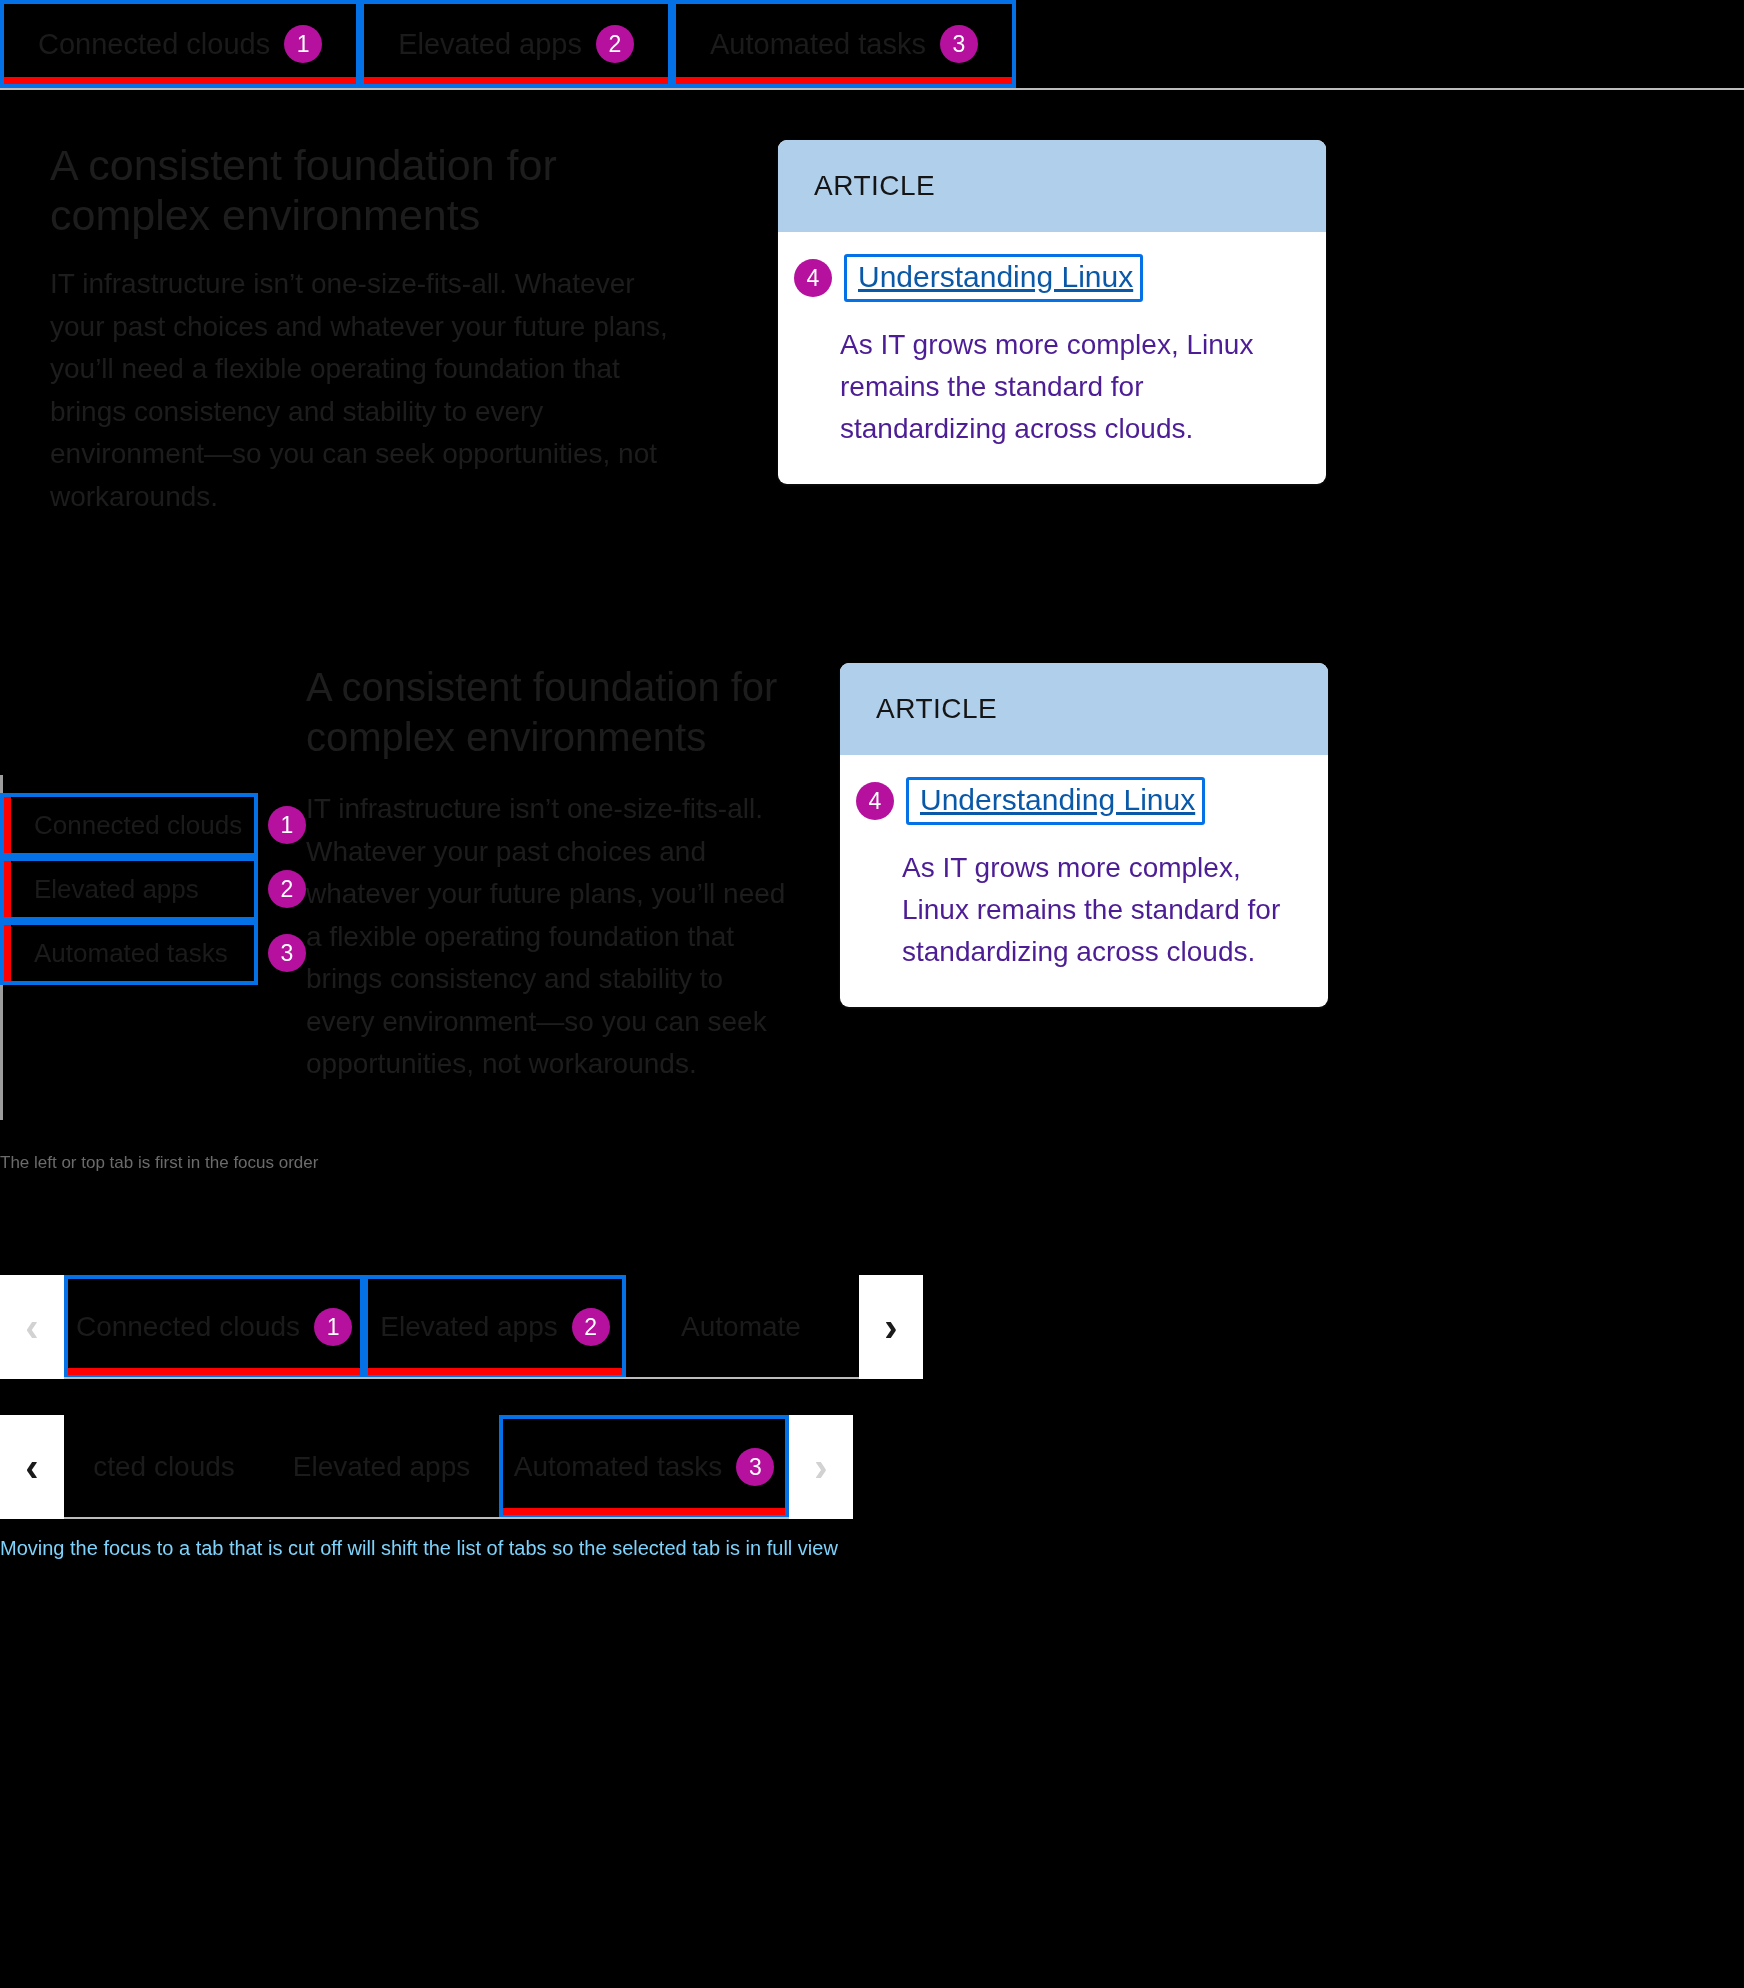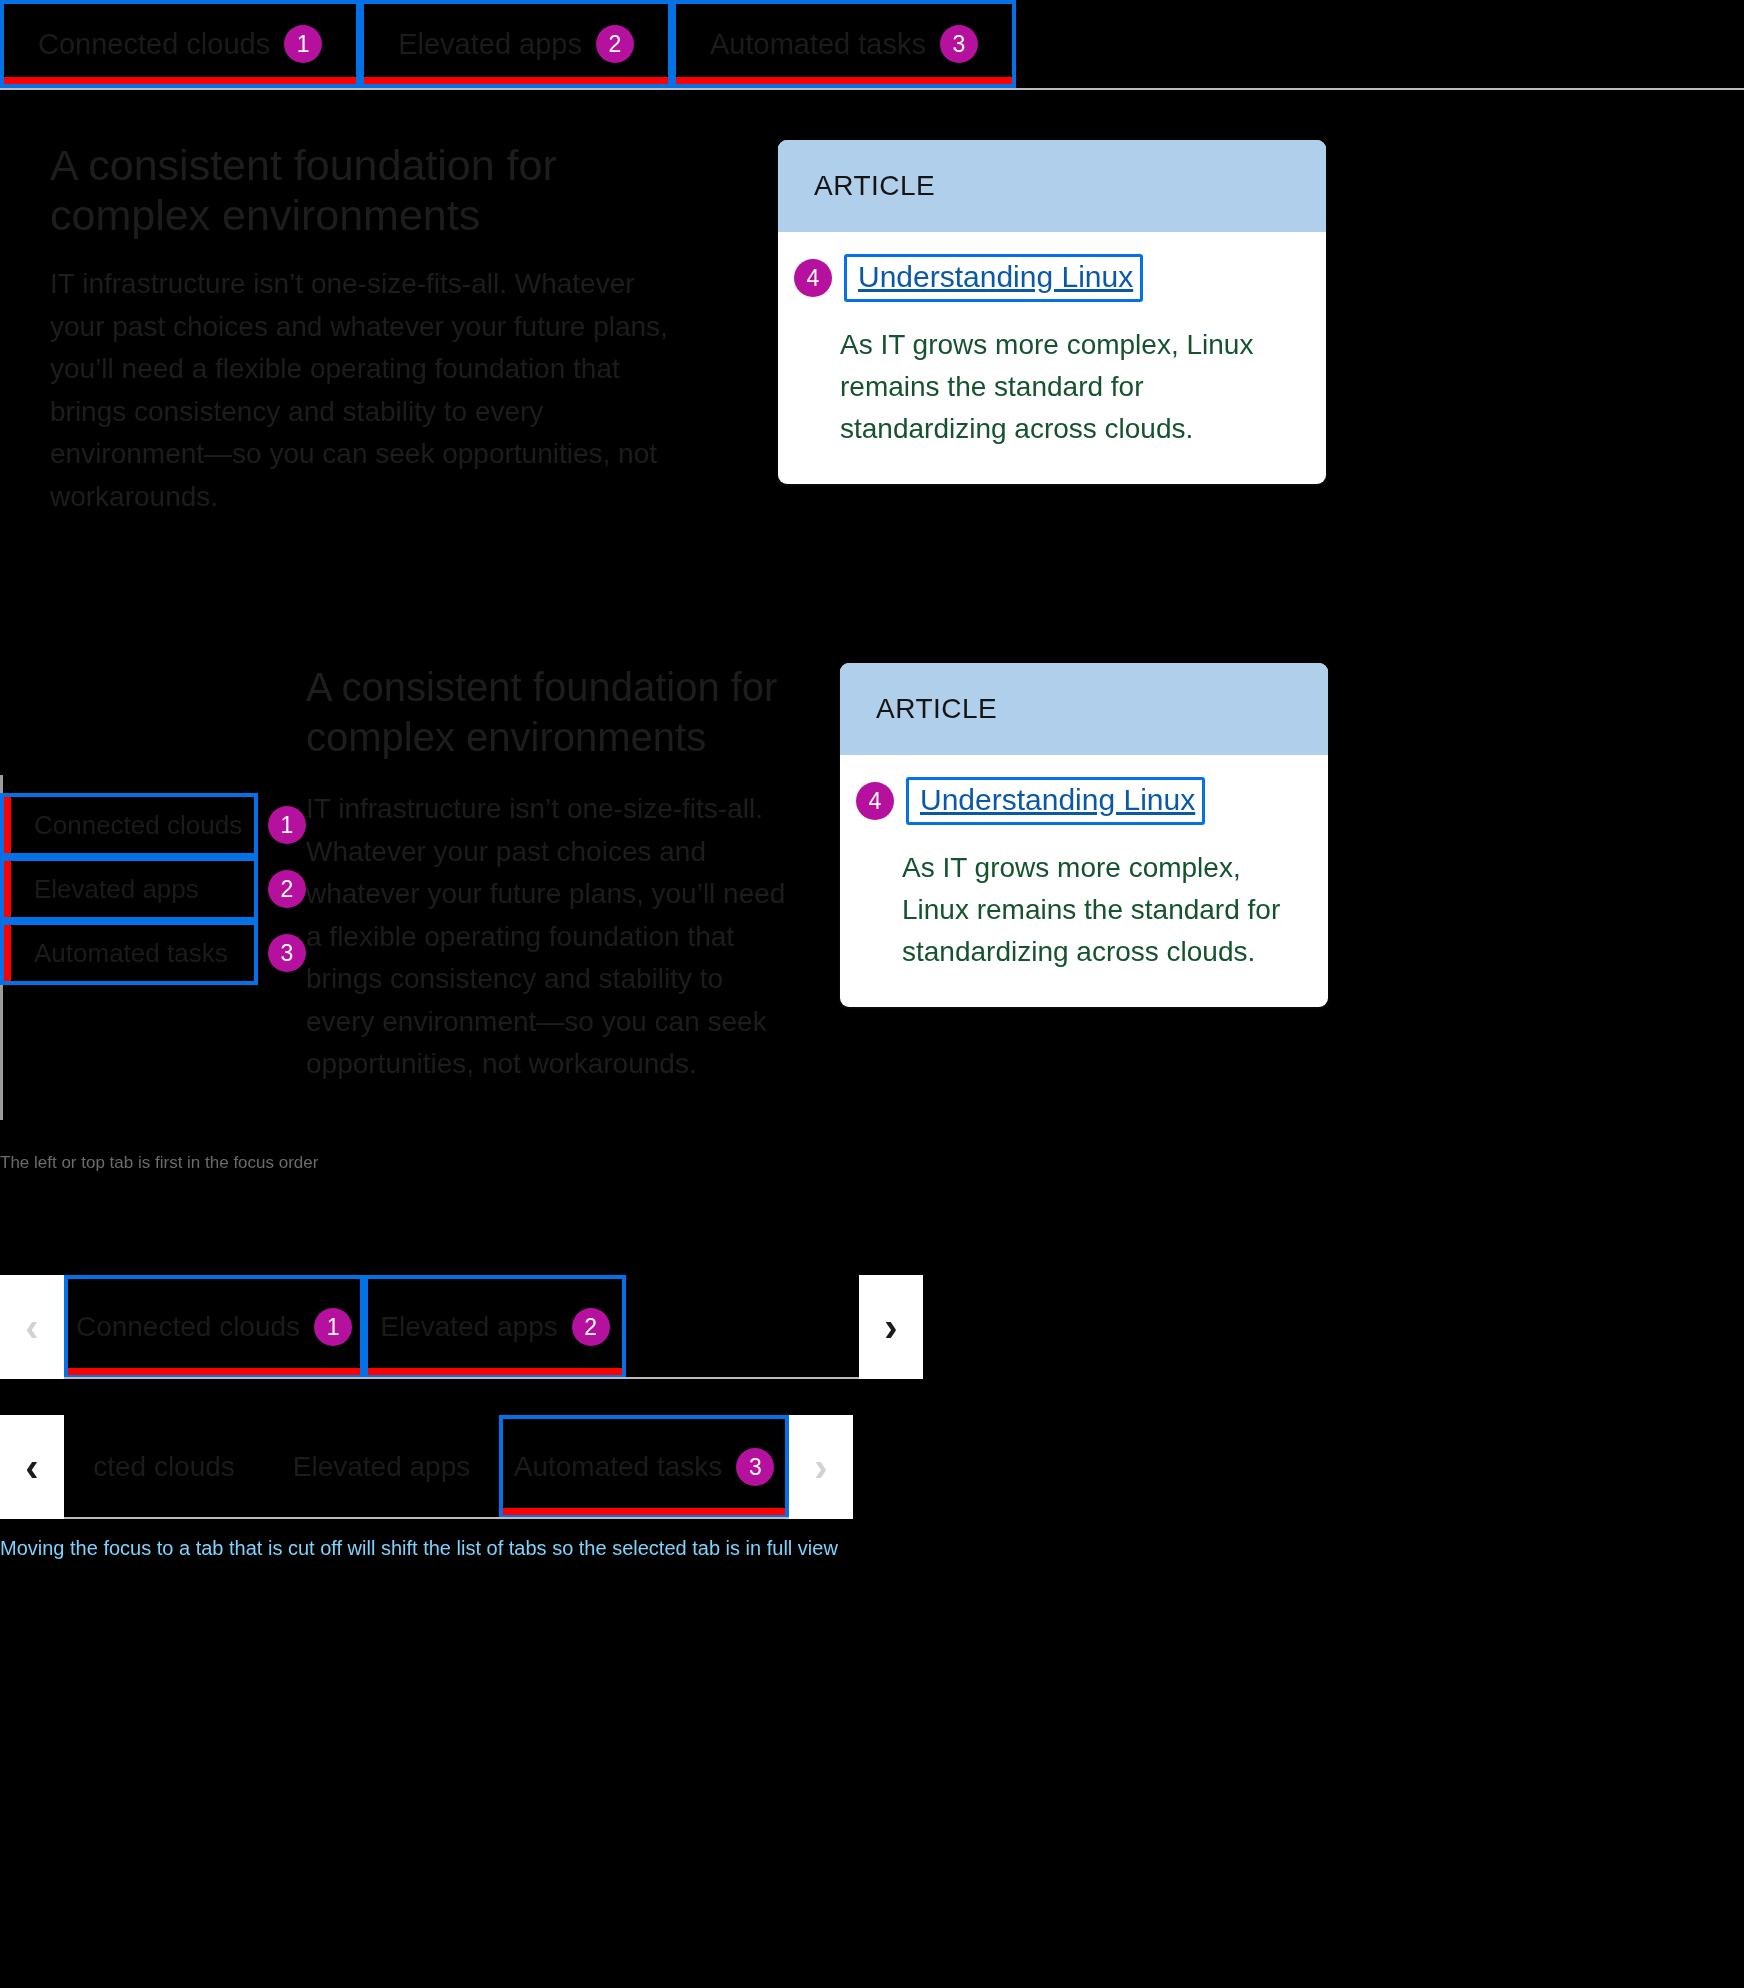--- a/index.html
+++ b/index.html
@@ -68,21 +68,21 @@
   .card .link-row{display:flex;align-items:center;gap:12px;}
   .card .link{
     display:inline-block;
     color:#0a58a8;font-size:30px;
     border:3px solid #0571e6;border-radius:3px;
     padding:3px 7px 5px 11px;
     text-decoration:underline;
     white-space:nowrap;
   }
   .card .card-text{
-    color:#14532d;font-size:28px;line-height:1.5;
+    color:#4c1d95;font-size:28px;line-height:1.5;
     margin:22px 0 0 46px;
   }
 
   #sec1-card{left:778px;top:140px;width:548px;}
 
   
   #sec2-divider{left:0;top:775px;width:3px;height:345px;background:#9d9d9d;}
 
   #sec2-vtabs{left:0;top:793px;display:flex;flex-direction:column;}
   #sec2-vtabs .vtab{
@@ -233,20 +233,23 @@
     <div class="stab focused" style="width:300px">
       <span>Connected clouds</span>
       <span class="badge">1</span>
       <span class="redline"></span>
     </div>
     <div class="stab focused" style="width:262px">
       <span>Elevated apps</span>
       <span class="badge">2</span>
       <span class="redline"></span>
     </div>
+    <div class="stab" style="width:230px">
+      <span>Automate</span>
+    </div>
     <div class="baseline"></div>
   </div>
   <div class="arrow dark">›</div>
 </div>
 
 <div class="strip" id="strip2">
   <div class="arrow dark">‹</div>
   <div class="viewport">
     <div class="stab" style="width:200px">
       <span>cted clouds</span>

